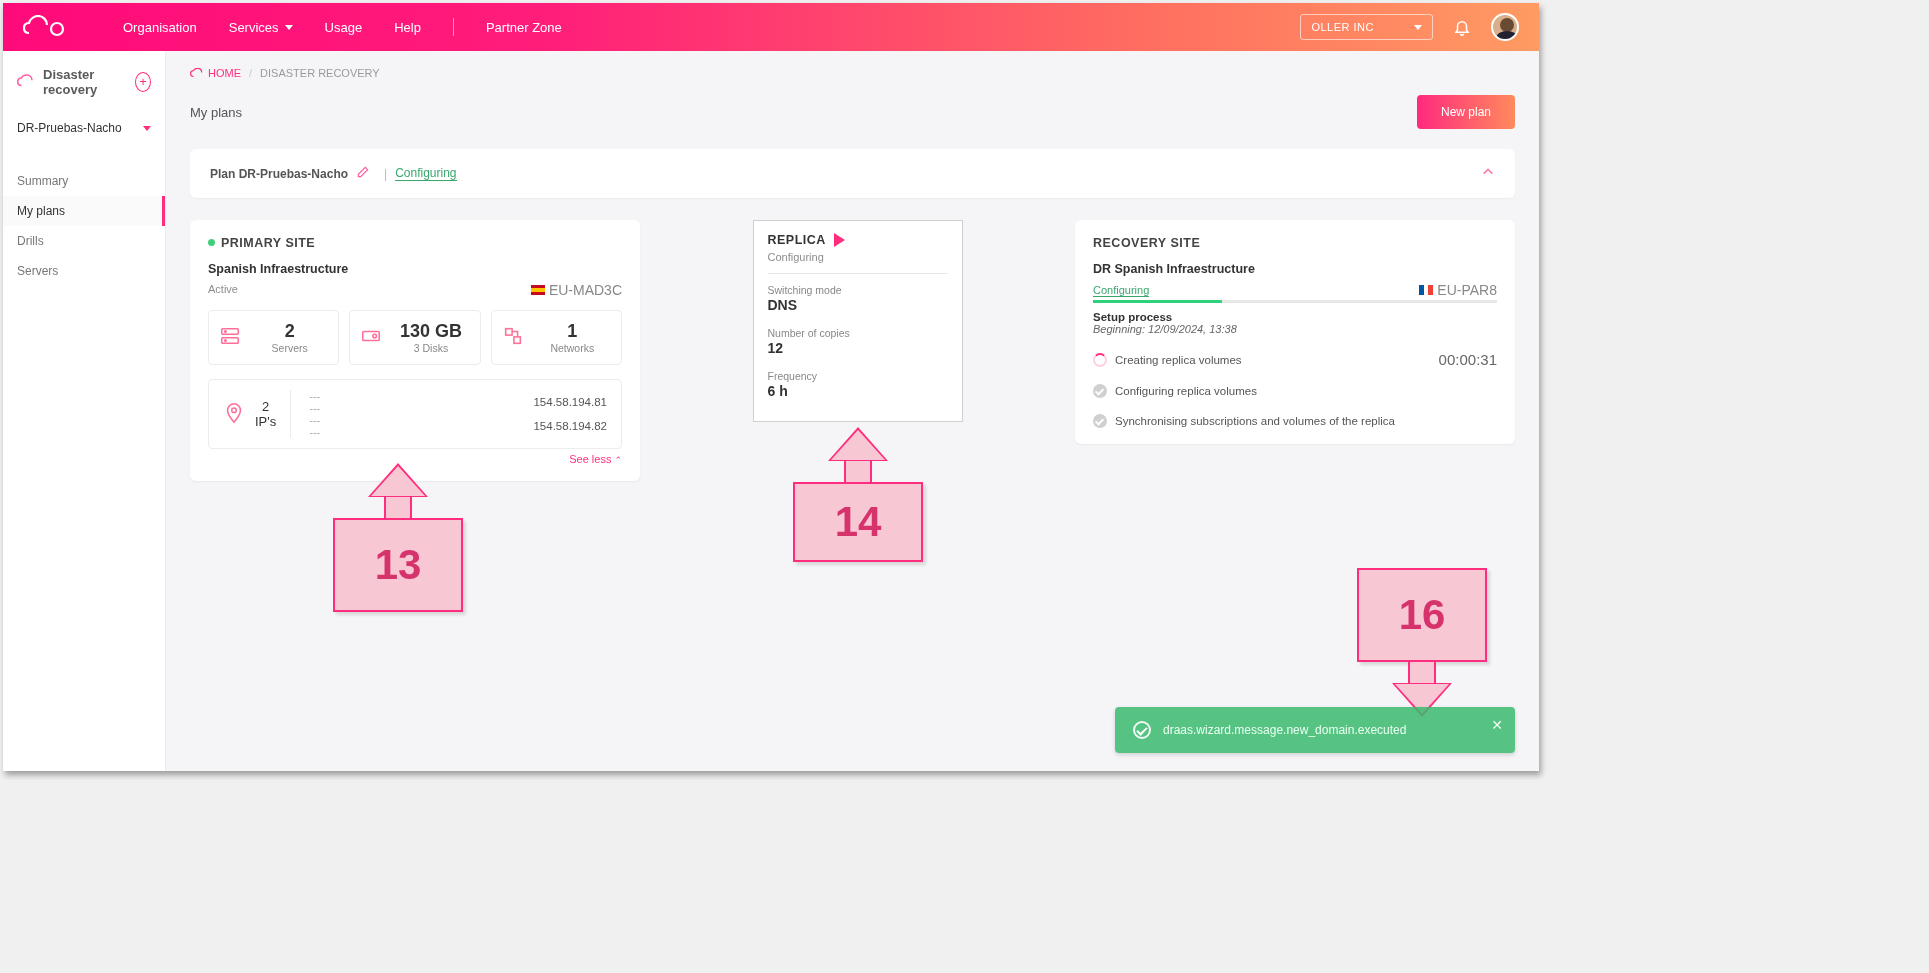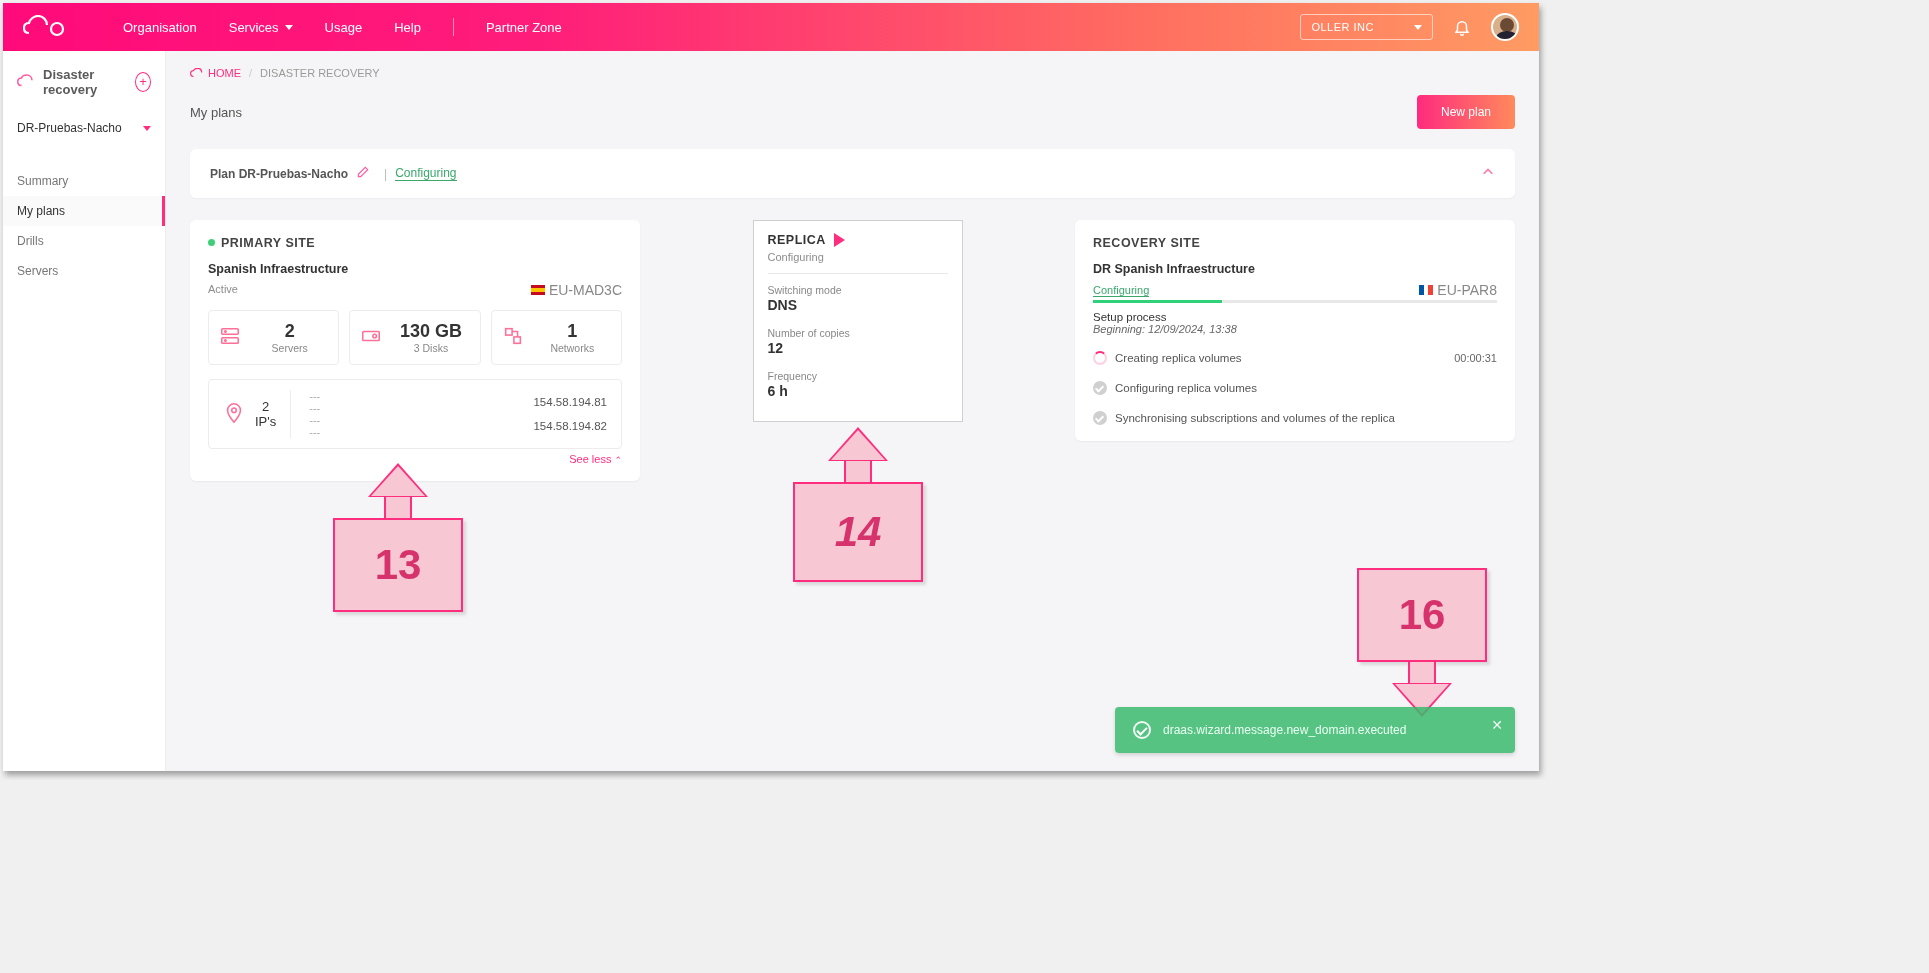--- a/index.html
+++ b/index.html
@@ -154,24 +154,24 @@
 }
 .replica h3{ font-size:12.5px; letter-spacing:.5px; color:#333; display:flex; align-items:center; gap:8px;text-align:center;}
 .play-ic{ width:0;height:0;border-left:11px solid #ff2d7e;border-top:7px solid transparent;border-bottom:7px solid transparent; cursor:pointer;}
 .replica hr{ border:none; border-top:1px solid #e8e8e8; margin:10px 0;}
 .rep-label{ font-size:10.5px; color:#888;}
 .rep-val{ font-size:14px; font-weight:700; color:#333; margin-top:1px;}
 
 
 .progress{ height:3px; background:#e8e8e8; margin-top:2px; position:relative;}
 .progress-fill{ position:absolute; top:0; left:0; height:3px; background:#2fd27a;}
-.setup-head{ margin-top:8px; font-size:11.5px; font-weight:400; color:#333;}
+.setup-head{ margin-top:8px; font-size:11.5px; font-weight:700; color:#333;}
 .setup-sub{ font-size:11px; font-style:italic; color:#666;}
 .step{ display:flex; align-items:center; gap:8px; margin-top:16px; font-size:11.5px; color:#555;}
-.step .time{ margin-left:auto; font-size:11px; color:#666;}
+.step .time{ margin-left:auto; font-size:15px; color:#666;}
 .spin{ width:14px;height:14px;border:2px solid #ffd0e2;border-top-color:#ff2d7e;border-radius:50%;}
 .chk{ width:14px;height:14px;border-radius:50%;background:#d0d0d0;position:relative;}
 .chk::after{content:"";position:absolute;left:4px;top:2.5px;width:3px;height:6px;border-right:2px solid #fff;border-bottom:2px solid #fff;transform:rotate(45deg);}
 
 
 .annot{ position:absolute; pointer-events:none;}
 .annot .box{
   background:#f8c7d4; border:2px solid #ff2d7e;
   color:#d6336c; font-size:42px; font-weight:700;
   display:flex; align-items:center; justify-content:center;
@@ -434,21 +434,21 @@
   </div>
 
   <div class="annot" style="left:330px; top:460px;">
     <div class="arrow-up"></div>
       <div class="stem-up"></div>
     <div class="box" style="width:130px;height:94px;">13</div>
   </div>
   <div class="annot" style="left:790px; top:424px;">
     <div class="arrow-up"></div>
       <div class="stem-up"></div>
-    <div class="box" style="width:130px;height:100px;font-style:italic;">14</div>
+    <div class="box" style="width:130px;height:80px;">14</div>
   </div>
   <div class="annot" style="left:1354px; top:565px;">
     <div class="box" style="width:130px;height:94px;">16</div>
     <div class="stem-down"></div>
       <div class="arrow-down"></div>
   </div>
 
   <div class="toast">
     <span class="chkc"></span>
     <span>draas.wizard.message.new_domain.executed</span>

